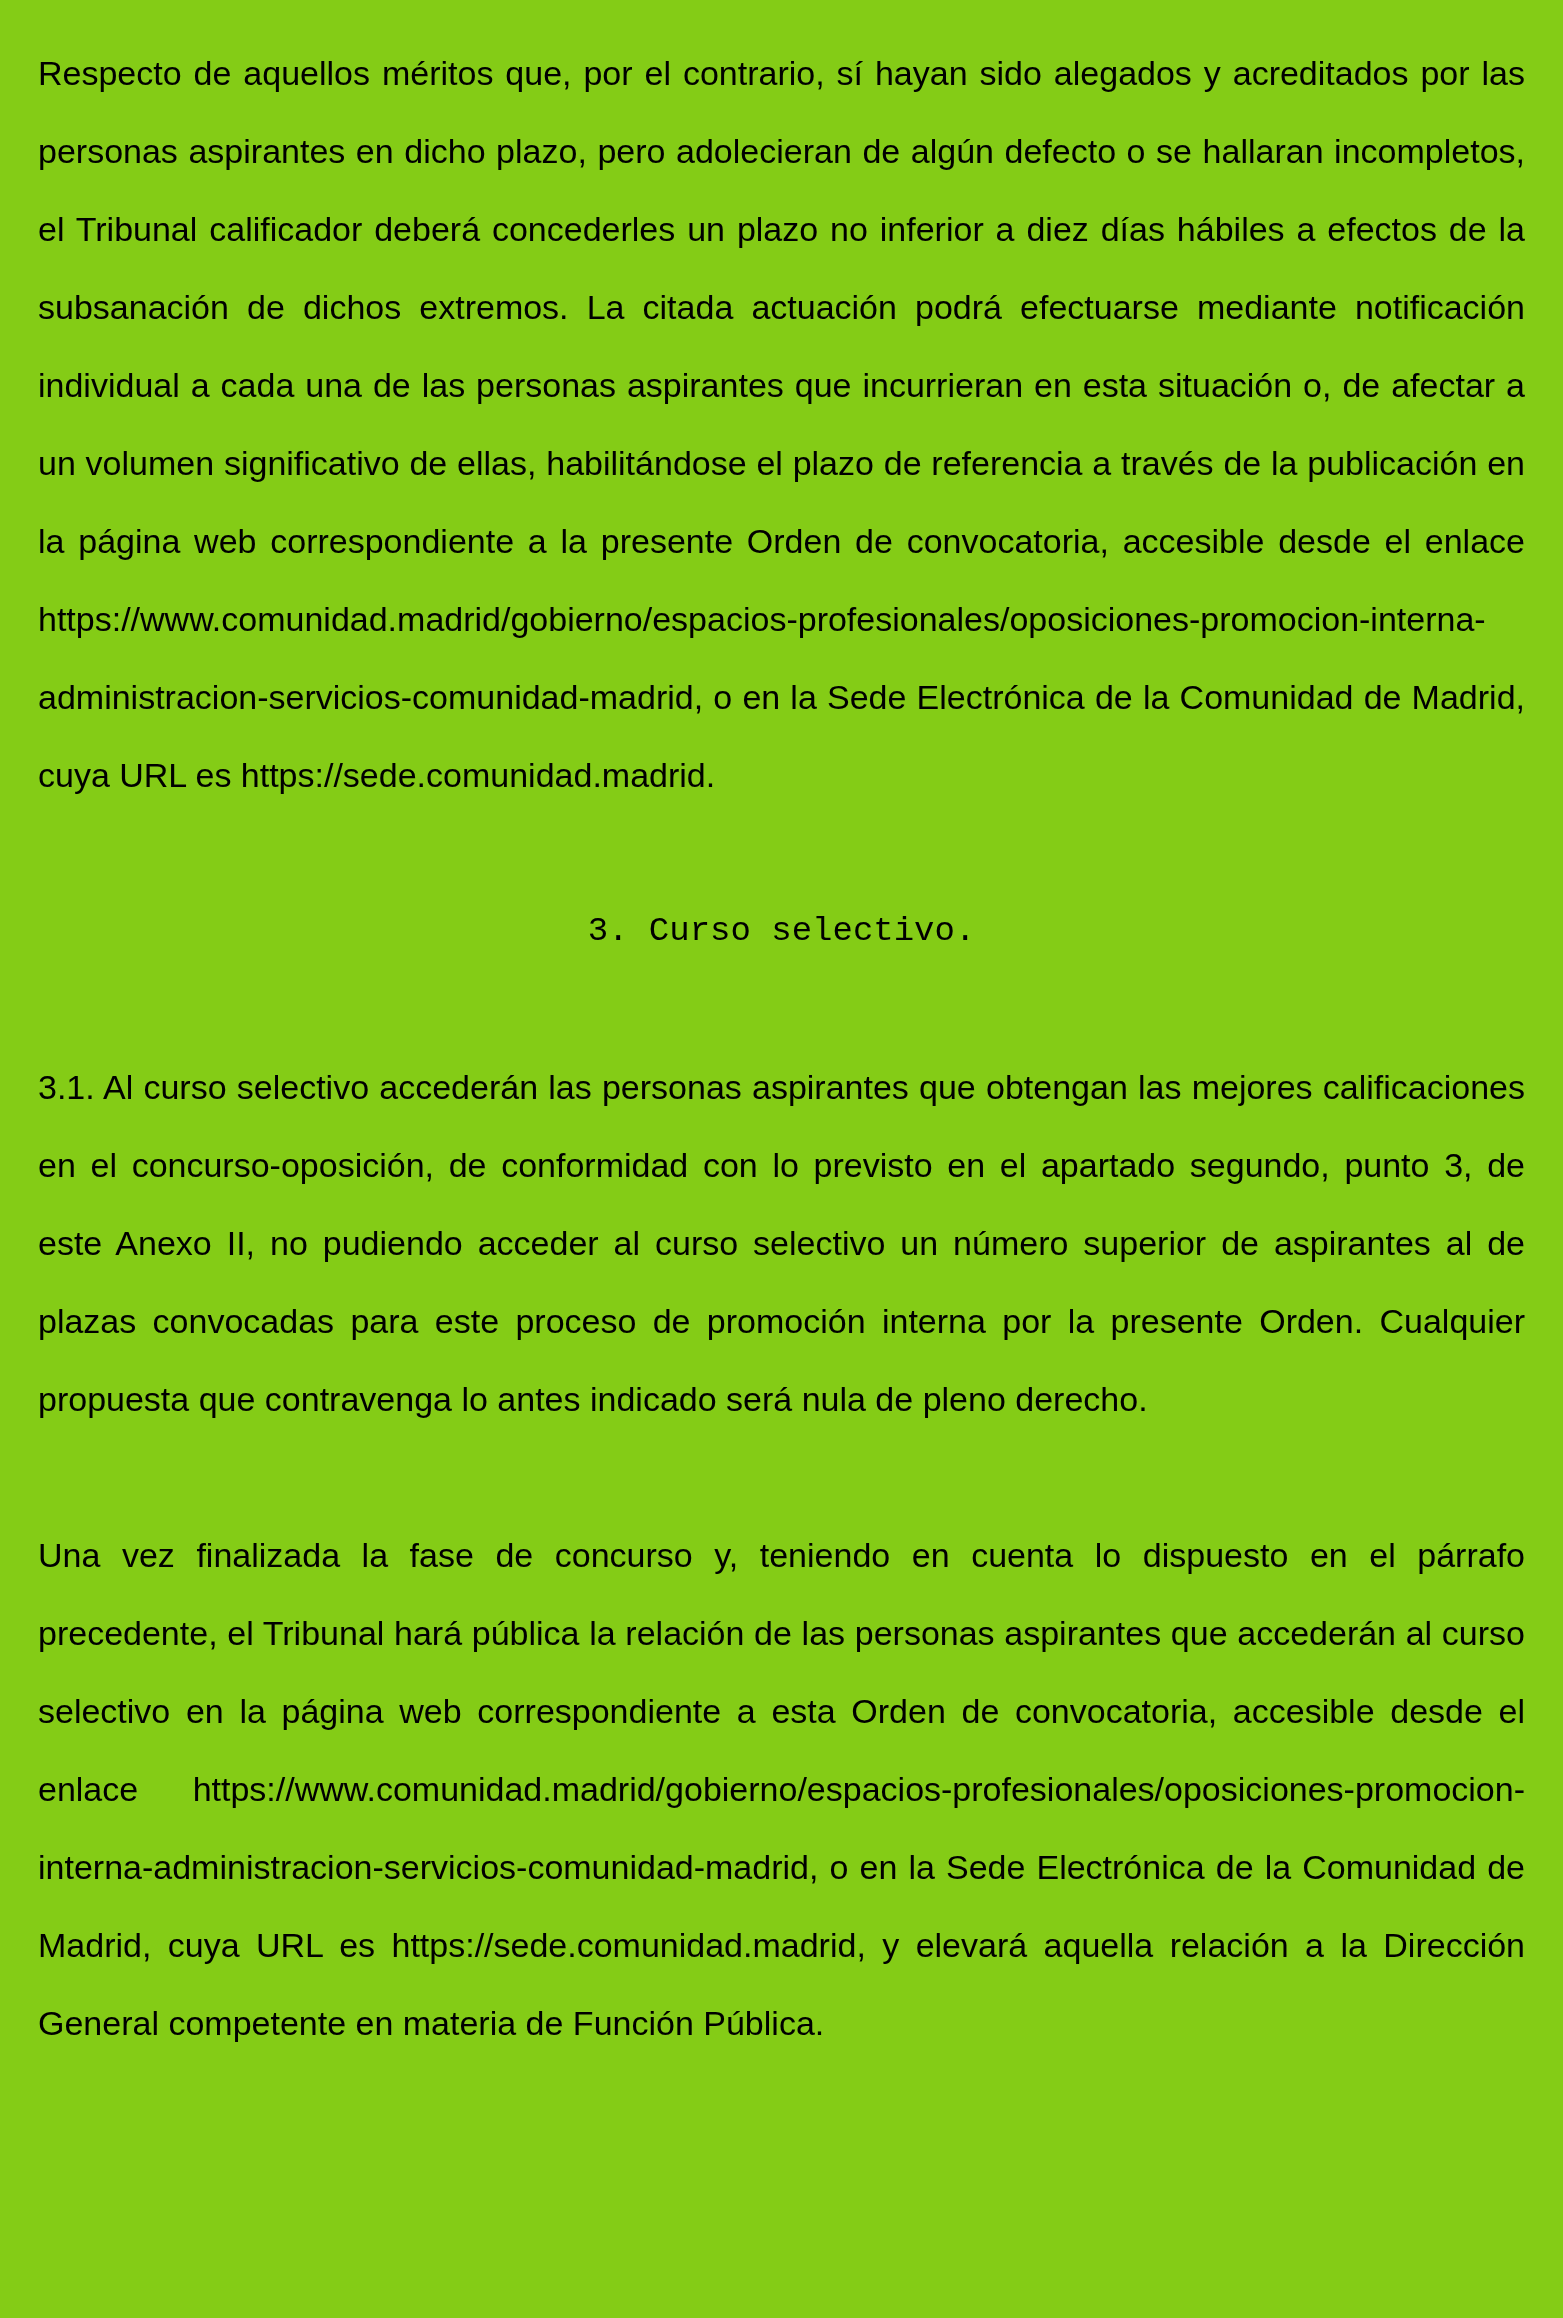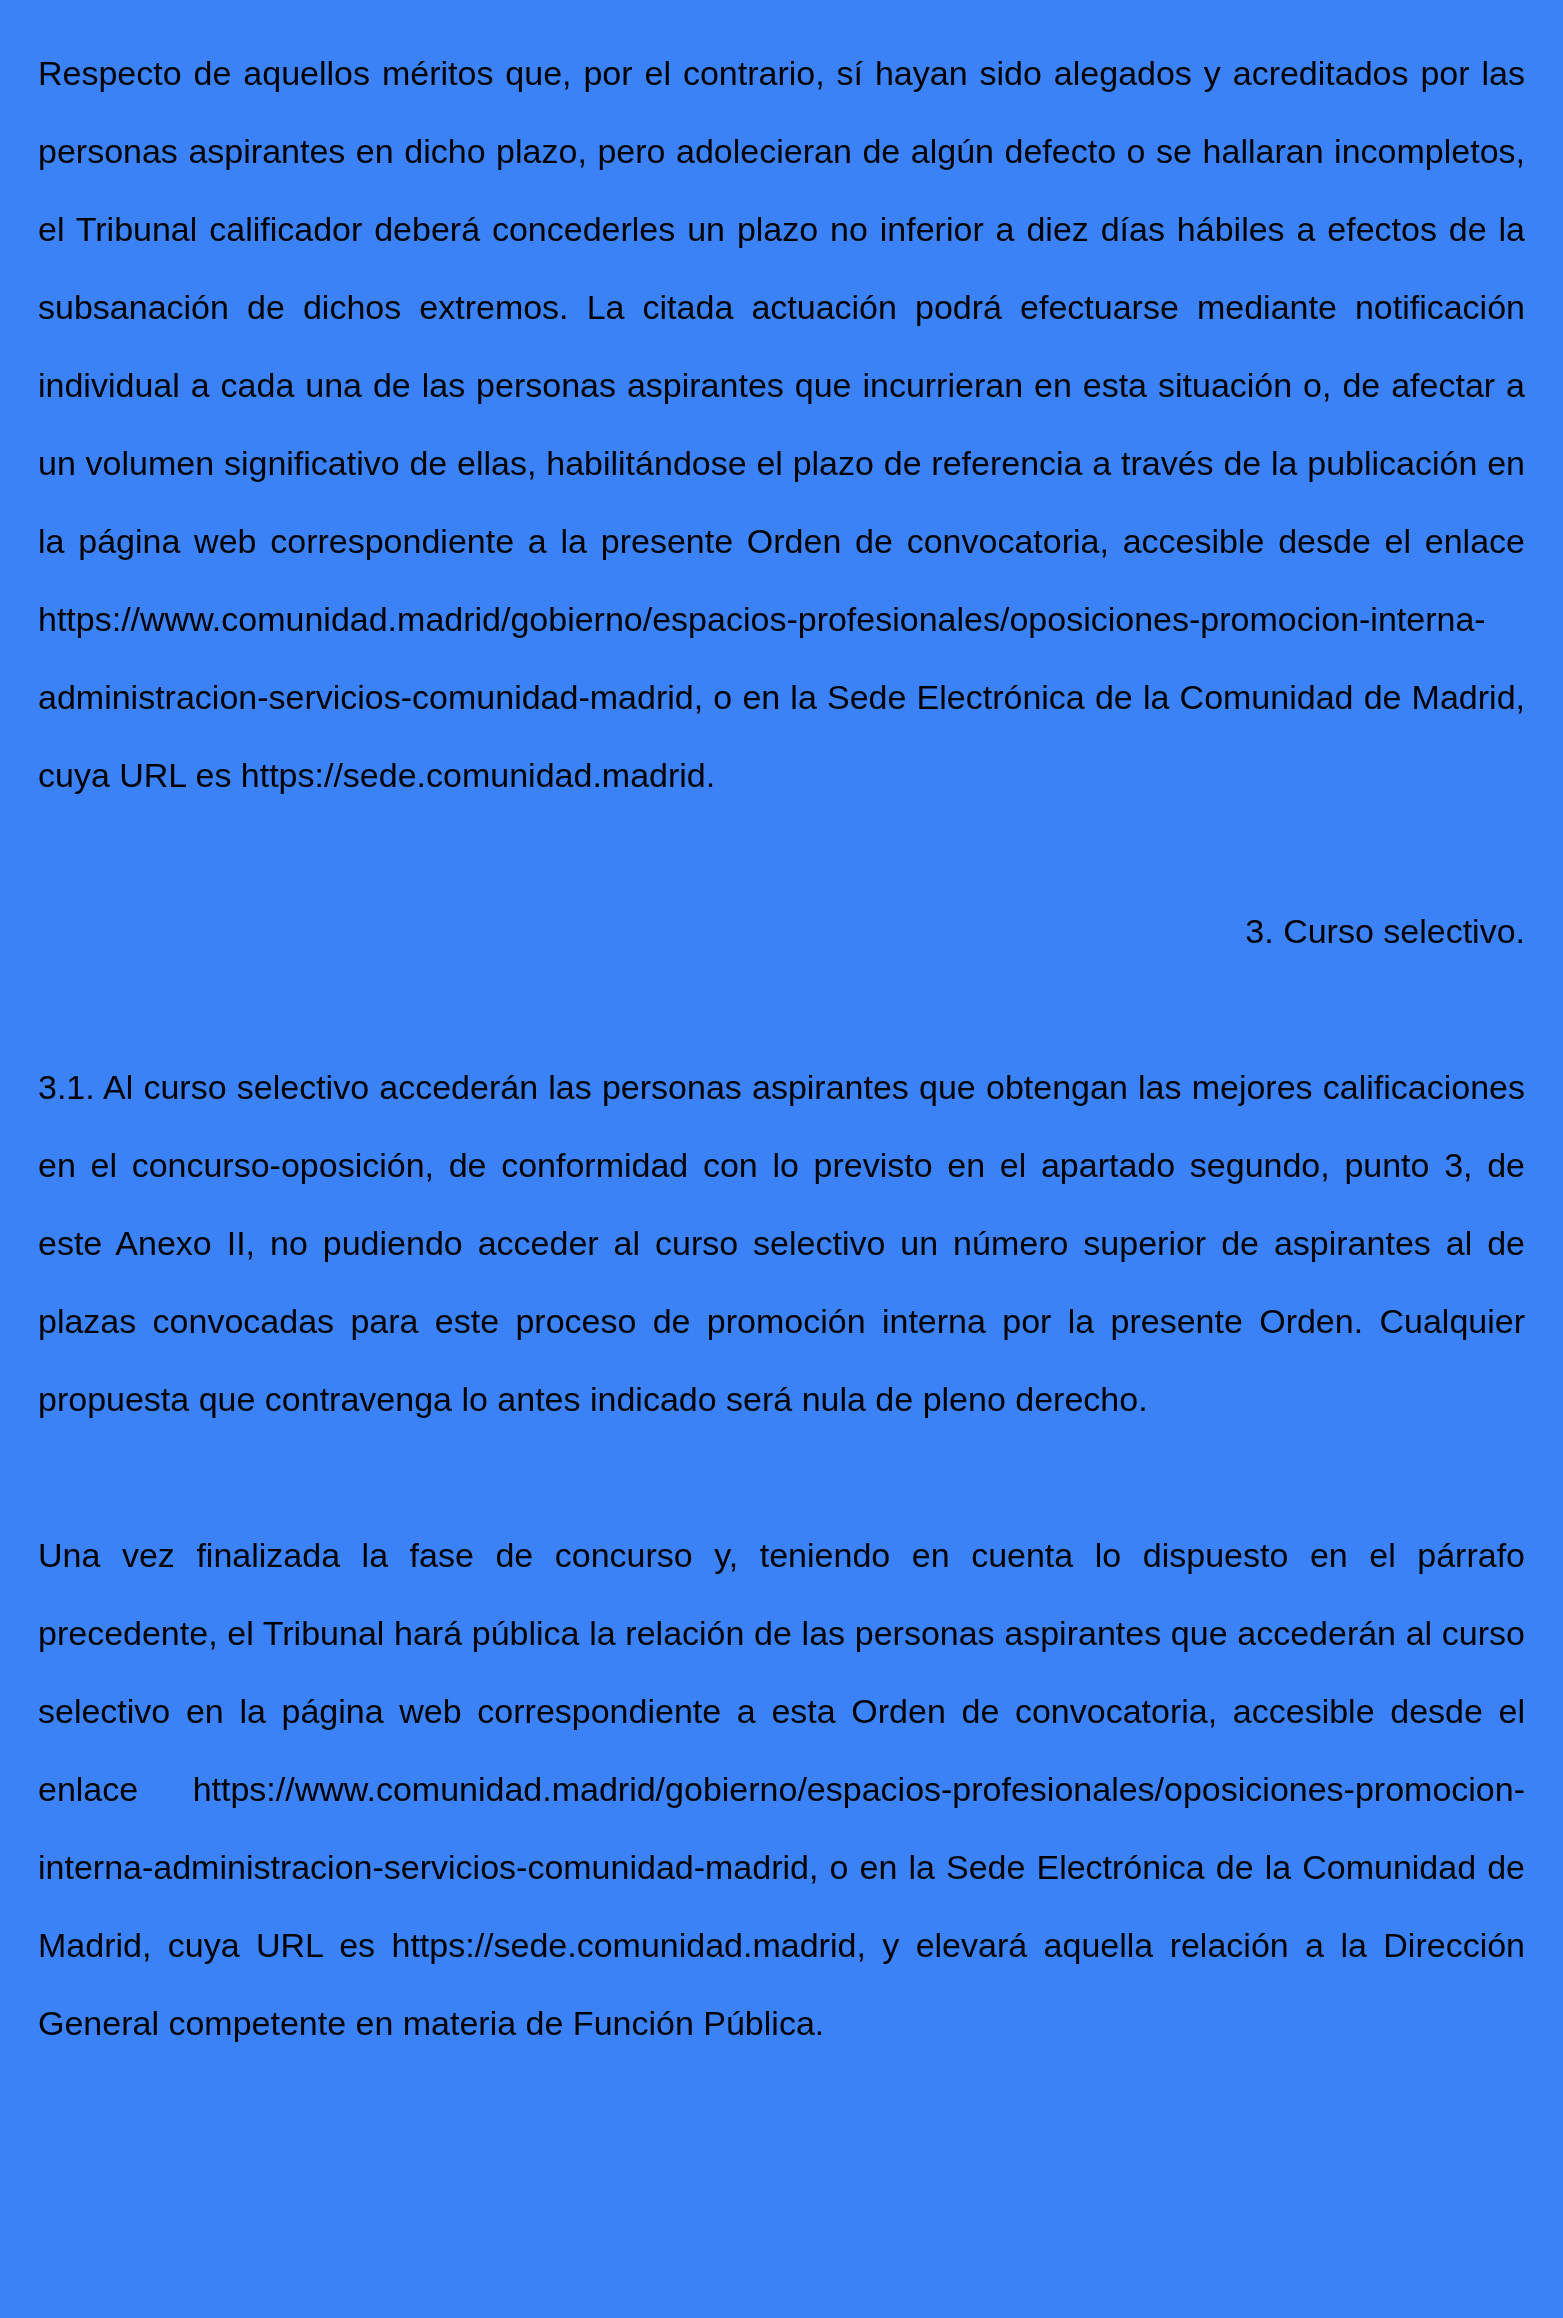--- a/index.html
+++ b/index.html
@@ -12,34 +12,35 @@
     width: 1563px;
     height: 2319px;
     overflow: hidden;
     font-family: "Liberation Sans", "DejaVu Sans", sans-serif;
   }
   .page {
     box-sizing: border-box;
     width: 1563px;
     height: 2319px;
     padding: 34px 38px 0 38px;
-    background: #3b82f6;
+    background: #84cc16;
     color: #000000;
     overflow: hidden;
   }
   .para {
     font-size: 34px;
     line-height: 78px;
     margin: 0 0 78px 0;
     text-align: justify;
     color: #000000;
     word-spacing: normal;
   }
   .para.heading {
-    text-align: right;
+    text-align: center;
+    font-family: Liberation Mono, monospace;
   }
   
   .para.continues {
     text-align-last: justify;
     margin-bottom: 0;
   }
 </style>
 </head>
 <body>
 

